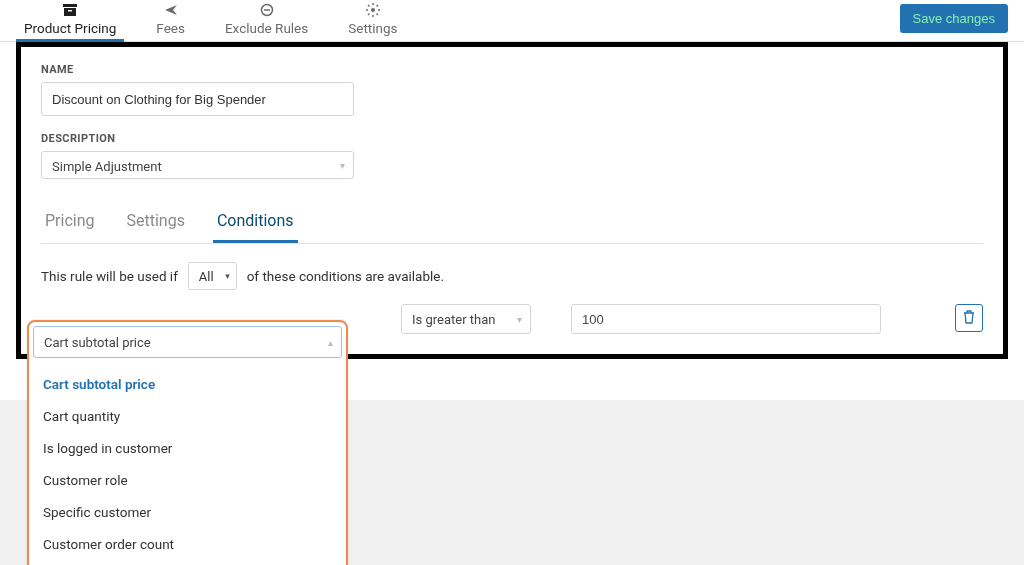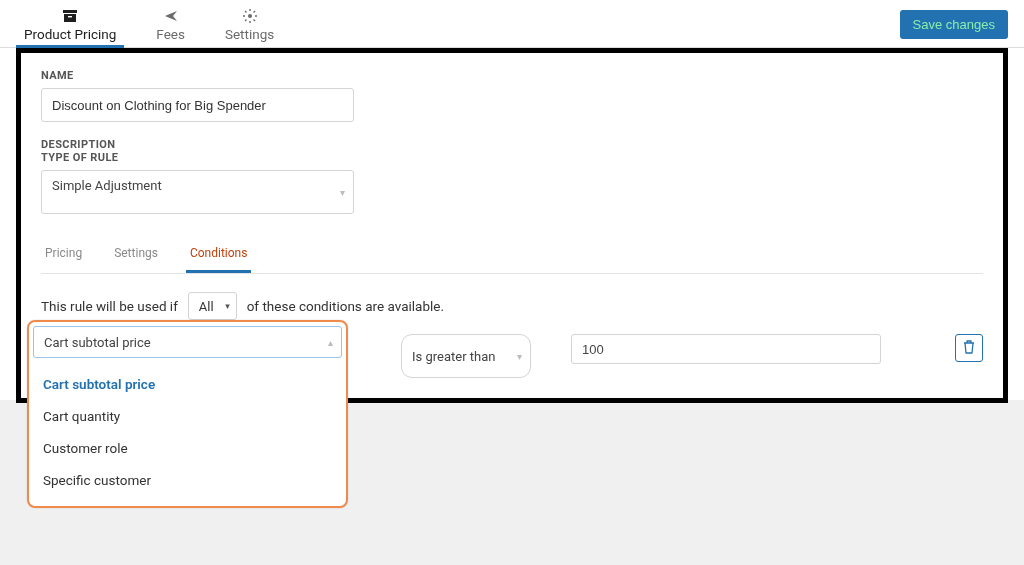--- a/index.html
+++ b/index.html
@@ -11,21 +11,20 @@
     width: 1024px;
   }
 
   .topbar {
     display: flex;
     align-items: flex-start;
     justify-content: space-between;
     border-bottom: 1px solid #dcdcde;
     padding: 0 16px;
     height: 42px;
-    margin-top: 6px;
   }
   .tabs-main {
     display: flex;
     gap: 24px;
     height: 42px;
   }
   .tab-main {
     display: flex;
     flex-direction: column;
     align-items: center;
@@ -81,21 +80,21 @@
     padding: 16px 10px;
     font-size: 13px;
     color: #333;
     margin-top: 6px;
     margin-bottom: 16px;
   }
 
   .select-wrap {
     position: relative;
     width: 313px;
-    height: 44px;
+    height: 28px;
     border: 1px solid #d4d4d4;
     border-radius: 3px;
     margin-top: 6px;
     margin-bottom: 20px;
     background: #fff;
   }
   .select-wrap .sel-value {
     line-height: 30px;
     padding: 0 10px;
     font-size: 13px;
@@ -111,28 +110,28 @@
     pointer-events: none;
   }
 
   .subtabs {
     display: flex;
     gap: 24px;
     border-bottom: 1px solid #e4e4e4;
   }
   .subtab {
     padding: 12px 4px 10px 4px;
-    font-size: 12px;
+    font-size: 16px;
     color: #8a8a8a;
     cursor: pointer;
     border-bottom: 3px solid transparent;
     text-align: center;
   }
   .subtab.active {
-    color: #c2410c;
+    color: #0c4a6e;
     border-bottom-color: #2271b1;
   }
 
   .cond-sentence {
     display: flex;
     align-items: center;
     gap: 10px;
     margin: 18px 0 14px 0;
     font-size: 13.5px;
     color: #333;
@@ -159,23 +158,23 @@
   }
   .mini-select.all { min-width: 48px; }
 
   .cond-row {
     display: flex;
     align-items: flex-start;
     gap: 40px;
   }
   .cond-select {
     position: relative;
-    height: 44px;
-    border: 1px solid #d4d4d4;
-    border-radius: 11px;
+    height: 30px;
+    border: 1px solid #d4d4d4;
+    border-radius: 3px;
     background: #fff;
     display: flex;
     align-items: center;
     padding: 0 26px 0 10px;
     font-size: 13px;
     color: #444;
     cursor: pointer;
   }
   .cond-select .chev-down {
     position: absolute;
@@ -283,38 +282,46 @@
       <span class="tm-icon">
         <svg width="14" height="12" viewBox="0 0 14 12">
             <path d="M1 6l12-5-4 5 4 5-12-5z" fill="currentColor"></path>
           </svg>
       </span>
       <span>Fees</span>
     </div>
     <div class="tab-main">
       <span class="tm-icon">
         <svg width="14" height="14" viewBox="0 0 14 14">
+            <circle cx="7" cy="7" r="5.5" fill="none" stroke="currentColor" stroke-width="1.5"></circle>
+            <line x1="4" y1="7" x2="10" y2="7" stroke="currentColor" stroke-width="1.5"></line>
+          </svg>
+      </span>
+      <span>Exclude Rules</span>
+    </div>
+    <div class="tab-main">
+      <span class="tm-icon">
+        <svg width="14" height="14" viewBox="0 0 14 14">
             <circle cx="7" cy="7" r="2" fill="currentColor"></circle>
             <path d="M7 0v2M7 12v2M0 7h2M12 7h2M2 2l1.5 1.5M10.5 10.5L12 12M12 2l-1.5 1.5M3.5 10.5L2 12" stroke="currentColor" stroke-width="1.4"></path>
           </svg>
       </span>
       <span>Settings</span>
     </div>
   </div>
   <button class="save-btn">Save changes</button>
 </div>
 
 <div class="panel" style="position:relative;">
 
   <div class="field-label">NAME</div>
   <input class="text-input" value="Discount on Clothing for Big Spender" style="">
 
   <div class="field-label">DESCRIPTION</div>
 
-  <div class="field-label">TYPE OF RULE</div>
   <div class="select-wrap">
     <div class="sel-value">Simple Adjustment</div>
     <span class="chev">▾</span>
   </div>
 
   <div class="subtabs">
     <div class="subtab">Pricing</div>
     <div class="subtab">Settings</div>
     <div class="subtab active">Conditions</div>
   </div>
@@ -350,18 +357,20 @@
 </div>
 
 <div class="dropdown-box">
   <div class="dd-selected">
     <span>Cart subtotal price</span>
     <span class="chev-up2">▴</span>
   </div>
   <div class="dd-list">
     <div class="dd-item selected">Cart subtotal price</div>
     <div class="dd-item">Cart quantity</div>
+    <div class="dd-item">Is logged in customer</div>
     <div class="dd-item">Customer role</div>
     <div class="dd-item">Specific customer</div>
+    <div class="dd-item">Customer order count</div>
   </div>
 </div>
 
 <div class="page-bg"></div>
 
 </body></html>

